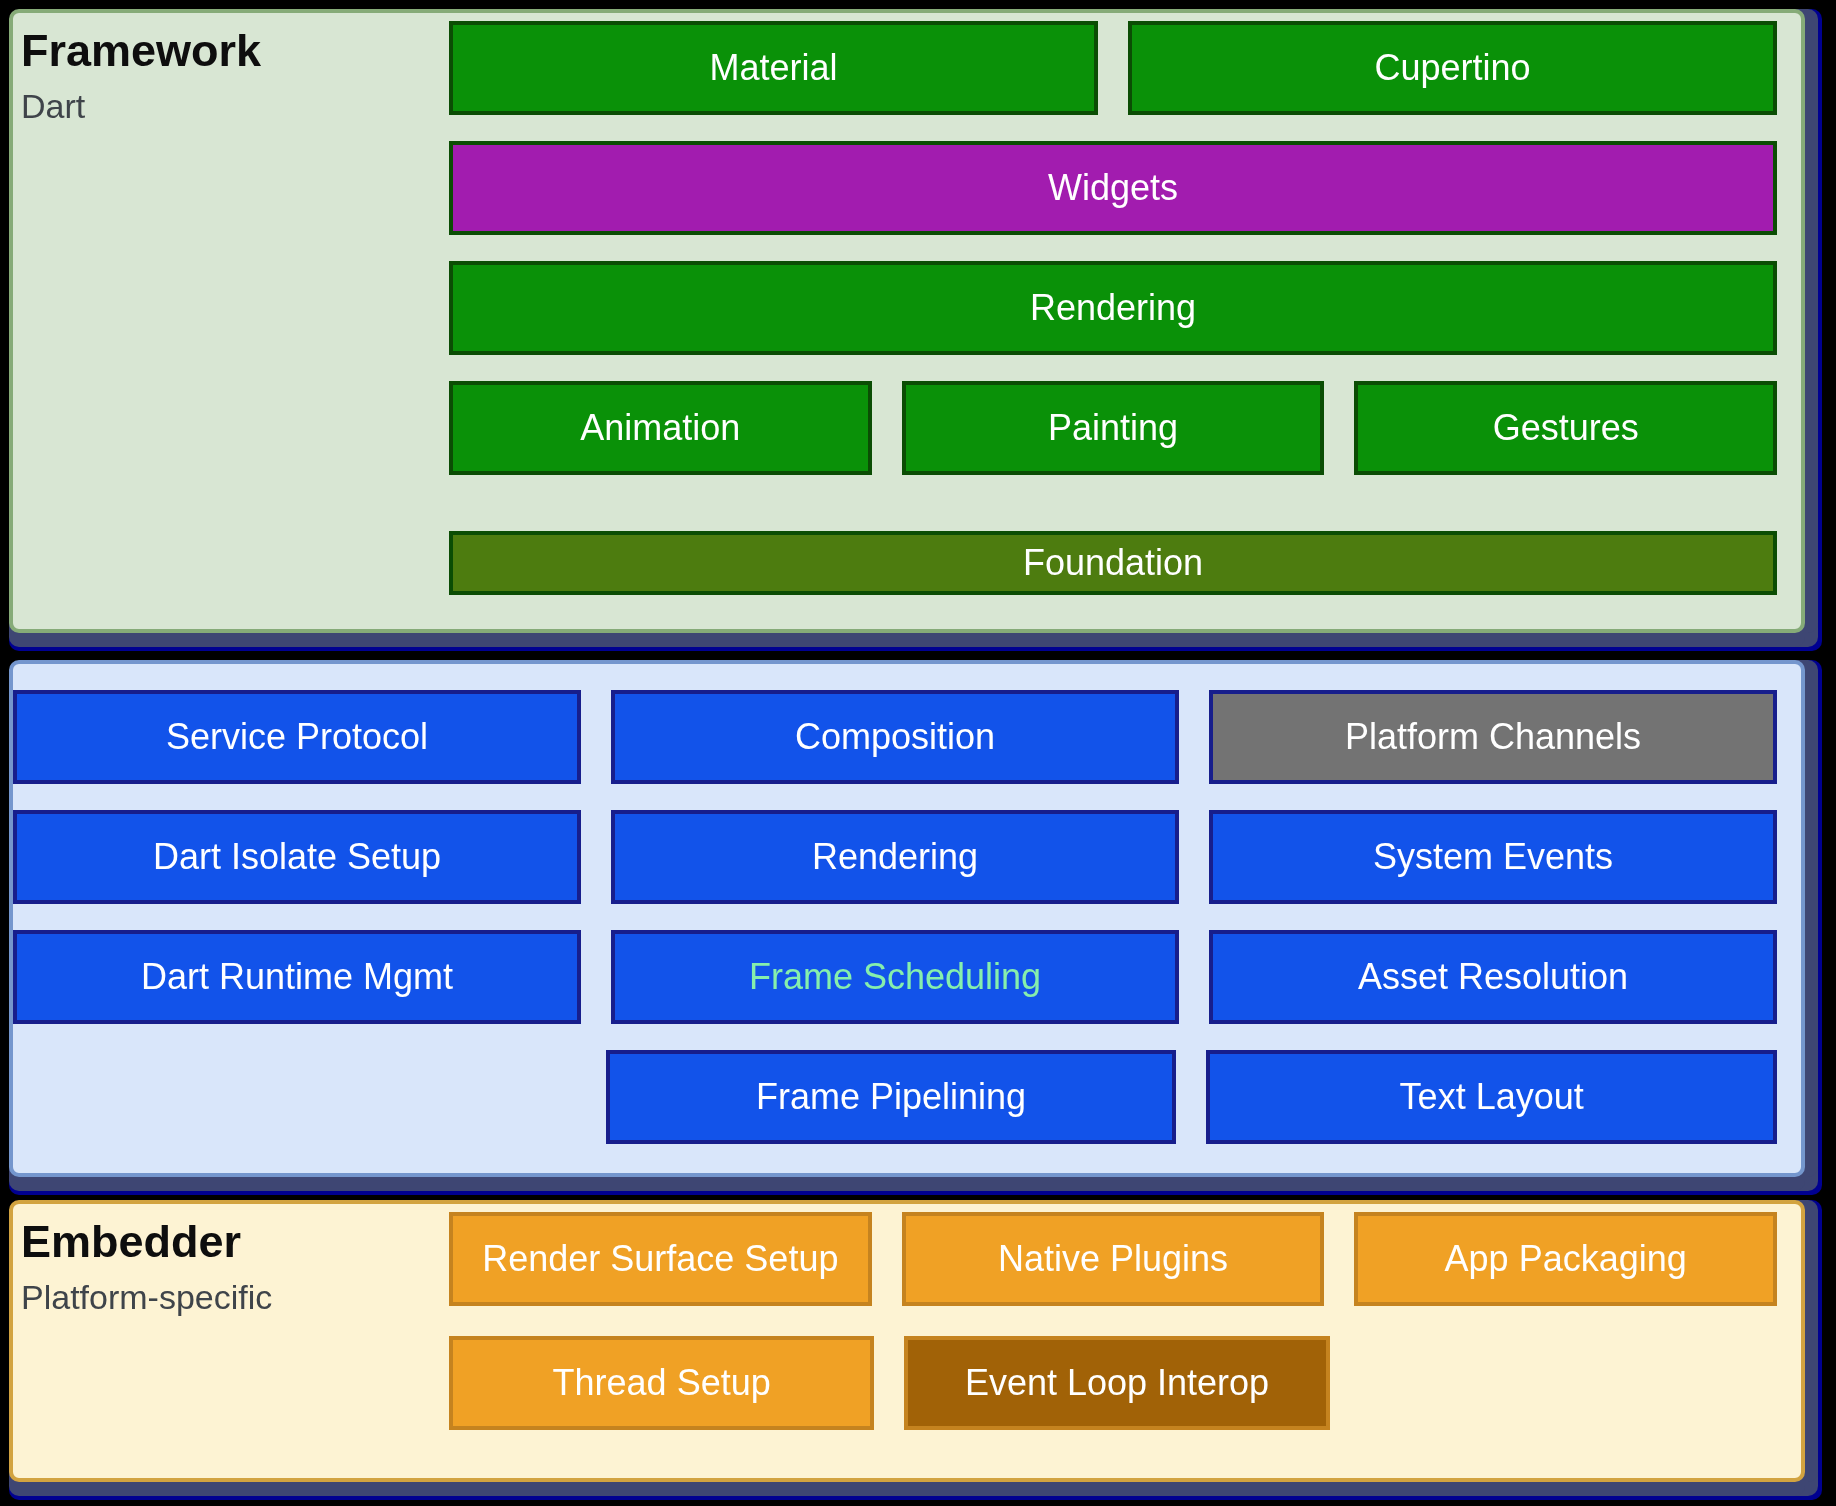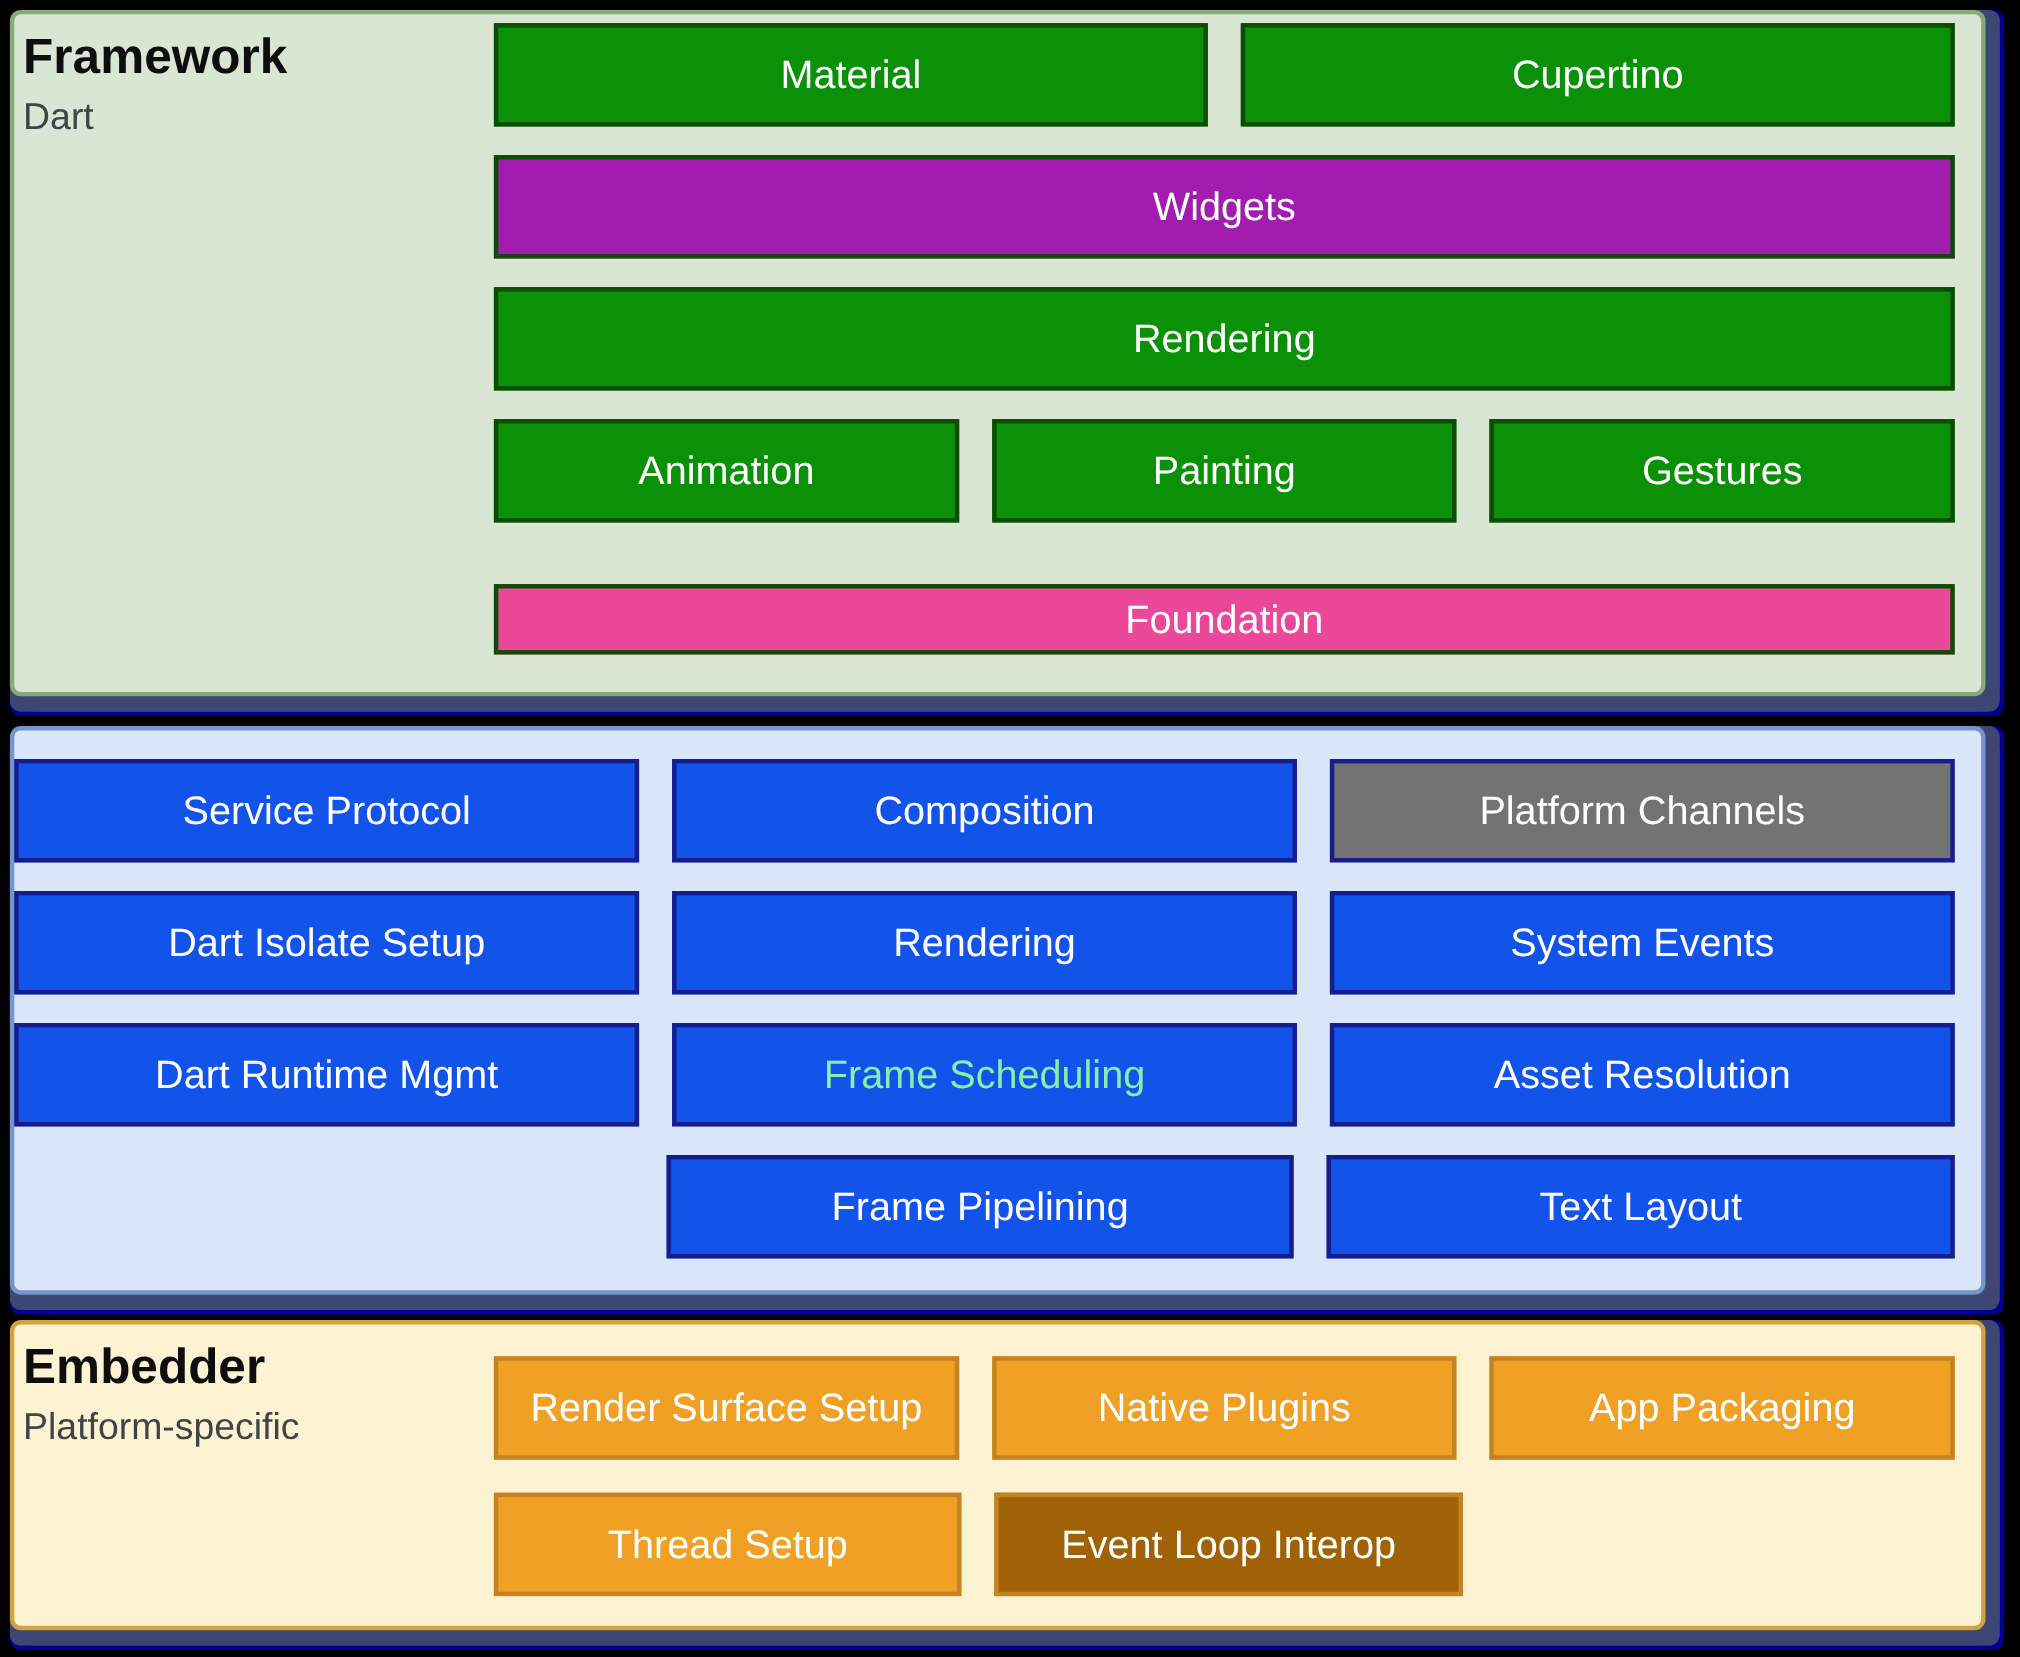--- a/index.html
+++ b/index.html
@@ -60,21 +60,21 @@
     line-height: 1.12;
     color: #3f444a;
   }
   .content-col {
     flex: 1 1 auto;
     box-sizing: border-box;
     padding-right: 24px;
   }
   .layer-framework .content-col { padding-top: 8px; }
   .layer-engine    .content-col { padding-top: 26px; }
-  .layer-embedder  .content-col { padding-top: 29px; }
+  .layer-embedder  .content-col { padding-top: 8px; }
 
   .row {
     display: flex;
     gap: 30px;
     height: 94px;
     margin-bottom: 26px;
   }
   .layer-embedder .row { margin-bottom: 30px; }
 
   .cell {
@@ -116,21 +116,21 @@
           </div>
           <div class="row">
             <div class="cell" style="background: rgb(10, 145, 8); border-color: rgb(11, 77, 4); color: rgb(255, 255, 255);">Rendering</div>
           </div>
           <div class="row">
             <div class="cell" style="background: rgb(10, 145, 8); border-color: rgb(11, 77, 4); color: rgb(255, 255, 255);">Animation</div>
             <div class="cell" style="background: rgb(10, 145, 8); border-color: rgb(11, 77, 4); color: rgb(255, 255, 255);">Painting</div>
             <div class="cell" style="background: rgb(10, 145, 8); border-color: rgb(11, 77, 4); color: rgb(255, 255, 255);">Gestures</div>
           </div>
           <div class="row">
-            <div class="cell" style="background: #ec4899; border-color: rgb(11, 77, 4); color: rgb(255, 255, 255); margin-top: 30px;">Foundation</div>
+            <div class="cell" style="background: #4d7c0f; border-color: rgb(11, 77, 4); color: rgb(255, 255, 255); margin-top: 30px;">Foundation</div>
           </div>
         </div>
     </div>
   </section>
 
   <section class="layer layer-engine" style="background: rgb(217, 230, 250); border-color: rgb(116, 150, 205);">
     <div class="layer-inner">
       <div class="content-col">
           <div class="row">
             <div class="cell" style="background: rgb(18, 83, 234); border-color: rgb(23, 30, 140); color: rgb(255, 255, 255);">Service Protocol</div>

